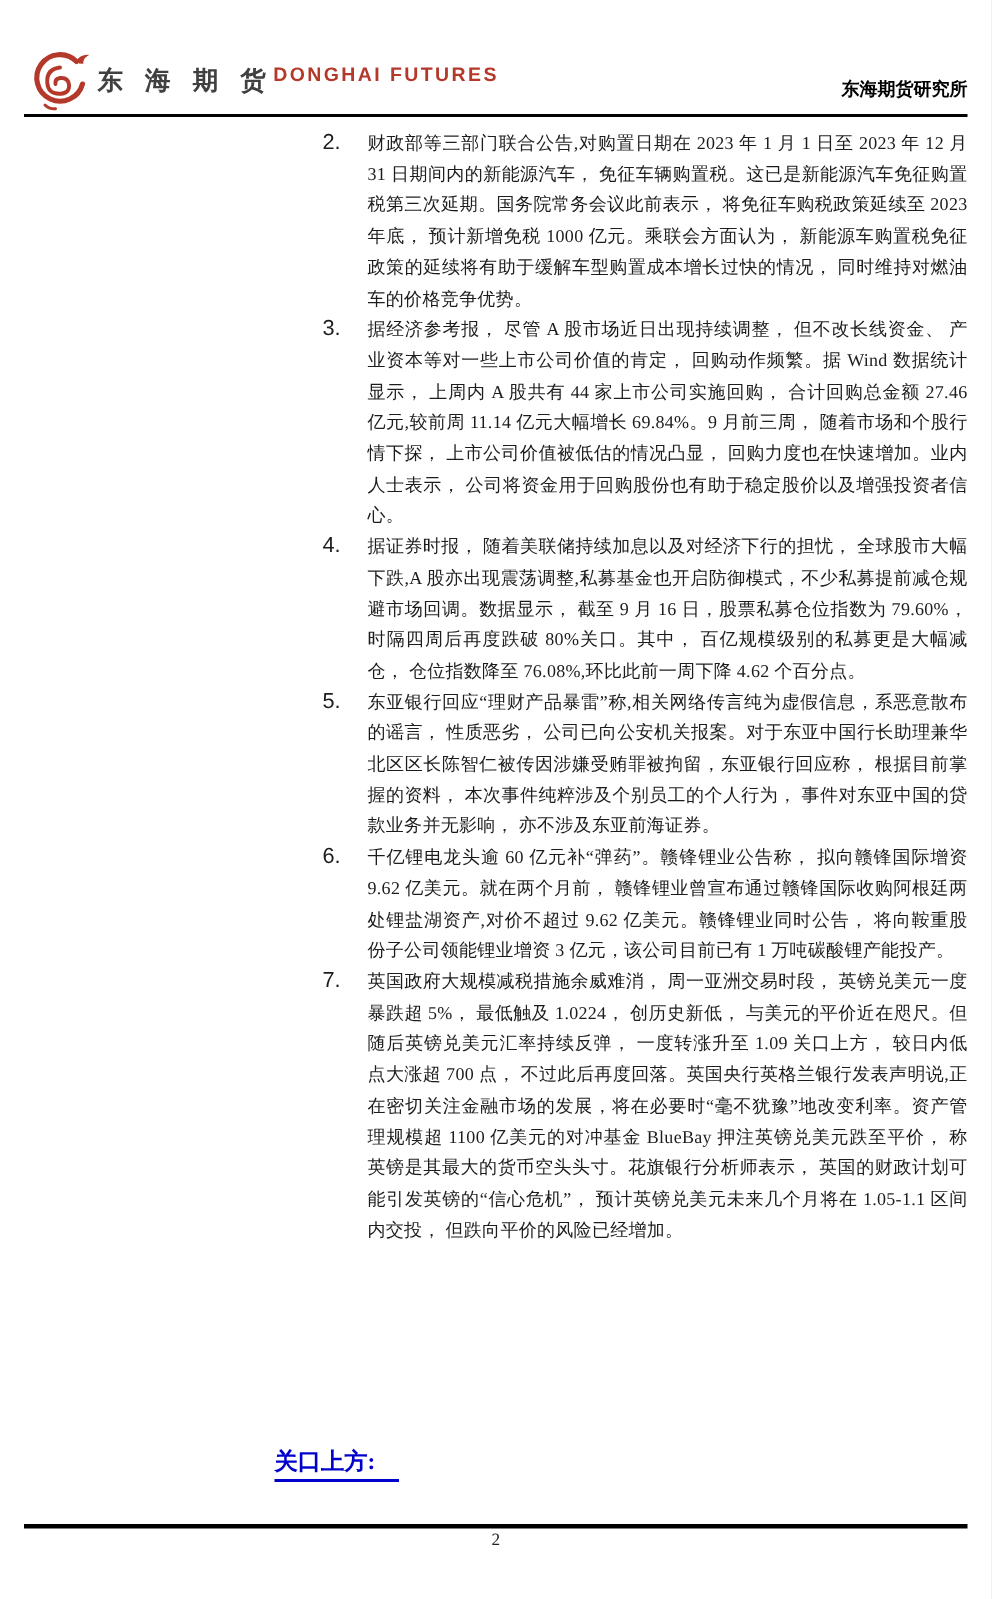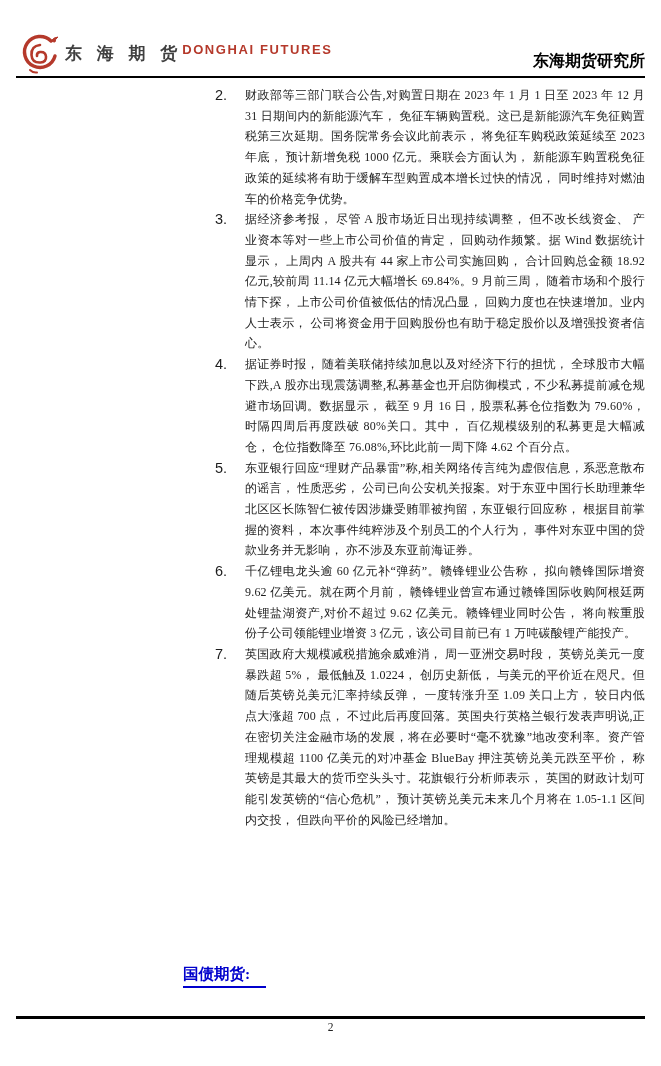--- a/index.html
+++ b/index.html
@@ -21,21 +21,21 @@
     font-weight:bold;font-size:17px;letter-spacing:5px;
     color:#404040;line-height:20px;white-space:nowrap;
   }
   .logo-en{
     font-family:"Liberation Sans", sans-serif;
     font-weight:bold;font-size:13px;letter-spacing:1.6px;
     color:#b5392b;line-height:11px;white-space:nowrap;
   }
   .institute{
     position:absolute;right:16px;top:51px;
-    font-weight:bold;font-size:16px;color:#000;
+    font-weight:bold;font-size:12px;color:#000;
     font-family:Liberation Mono, monospace;
   }
   .header-rule{position:absolute;top:76px;left:16px;right:16px;height:2px;background:#000;}
   
   .news-list{
     position:absolute;top:85px;left:215px;width:430px;
   }
   .news-item{display:flex;align-items:flex-start;}
   .news-num{
     width:30px;flex-shrink:0;
@@ -92,21 +92,21 @@
 
   <div class="news-list">
 
     <div class="news-item">
       <span class="news-num">2.</span>
       <span class="news-text">财政部等三部门联合公告,对购置日期在 2023 年 1 月 1 日至 2023 年 12 月 31 日期间内的新能源汽车， 免征车辆购置税。这已是新能源汽车免征购置税第三次延期。国务院常务会议此前表示， 将免征车购税政策延续至 2023 年底， 预计新增免税 1000 亿元。乘联会方面认为， 新能源车购置税免征政策的延续将有助于缓解车型购置成本增长过快的情况， 同时维持对燃油车的价格竞争优势。</span>
     </div>
 
     <div class="news-item">
       <span class="news-num">3.</span>
-      <span class="news-text">据经济参考报， 尽管 A 股市场近日出现持续调整， 但不改长线资金、 产业资本等对一些上市公司价值的肯定， 回购动作频繁。据 Wind 数据统计显示， 上周内 A 股共有 44 家上市公司实施回购， 合计回购总金额 18.92 亿元,较前周 11.14 亿元大幅增长 69.84%。9 月前三周， 随着市场和个股行情下探， 上市公司价值被低估的情况凸显， 回购力度也在快速增加。业内人士表示， 公司将资金用于回购股份也有助于稳定股价以及增强投资者信心。</span>
+      <span class="news-text">据经济参考报， 尽管 A 股市场近日出现持续调整， 但不改长线资金、 产业资本等对一些上市公司价值的肯定， 回购动作频繁。据 Wind 数据统计显示， 上周内 A 股共有 44 家上市公司实施回购， 合计回购总金额 27.46 亿元,较前周 11.14 亿元大幅增长 69.84%。9 月前三周， 随着市场和个股行情下探， 上市公司价值被低估的情况凸显， 回购力度也在快速增加。业内人士表示， 公司将资金用于回购股份也有助于稳定股价以及增强投资者信心。</span>
     </div>
 
     <div class="news-item">
       <span class="news-num">4.</span>
       <span class="news-text">据证券时报， 随着美联储持续加息以及对经济下行的担忧， 全球股市大幅下跌,A 股亦出现震荡调整,私募基金也开启防御模式，不少私募提前减仓规避市场回调。数据显示， 截至 9 月 16 日，股票私募仓位指数为 79.60%， 时隔四周后再度跌破 80%关口。其中， 百亿规模级别的私募更是大幅减仓， 仓位指数降至 76.08%,环比此前一周下降 4.62 个百分点。</span>
     </div>
 
     <div class="news-item">
       <span class="news-num">5.</span>
       <span class="news-text">东亚银行回应“理财产品暴雷”称,相关网络传言纯为虚假信息，系恶意散布的谣言， 性质恶劣， 公司已向公安机关报案。对于东亚中国行长助理兼华北区区长陈智仁被传因涉嫌受贿罪被拘留，东亚银行回应称， 根据目前掌握的资料， 本次事件纯粹涉及个别员工的个人行为， 事件对东亚中国的贷款业务并无影响， 亦不涉及东亚前海证券。</span>
@@ -117,18 +117,18 @@
       <span class="news-text">千亿锂电龙头逾 60 亿元补“弹药”。赣锋锂业公告称， 拟向赣锋国际增资 9.62 亿美元。就在两个月前， 赣锋锂业曾宣布通过赣锋国际收购阿根廷两处锂盐湖资产,对价不超过 9.62 亿美元。赣锋锂业同时公告， 将向鞍重股份子公司领能锂业增资 3 亿元，该公司目前已有 1 万吨碳酸锂产能投产。</span>
     </div>
 
     <div class="news-item">
       <span class="news-num">7.</span>
       <span class="news-text">英国政府大规模减税措施余威难消， 周一亚洲交易时段， 英镑兑美元一度暴跌超 5%， 最低触及 1.0224， 创历史新低， 与美元的平价近在咫尺。但随后英镑兑美元汇率持续反弹， 一度转涨升至 1.09 关口上方， 较日内低点大涨超 700 点， 不过此后再度回落。英国央行英格兰银行发表声明说,正在密切关注金融市场的发展，将在必要时“毫不犹豫”地改变利率。资产管理规模超 1100 亿美元的对冲基金 BlueBay 押注英镑兑美元跌至平价， 称英镑是其最大的货币空头头寸。花旗银行分析师表示， 英国的财政计划可能引发英镑的“信心危机”， 预计英镑兑美元未来几个月将在 1.05-1.1 区间内交投， 但跌向平价的风险已经增加。</span>
     </div>
 
   </div>
 
-  <a class="section-link">国债期货:</a>
+  <a class="section-link">关口上方:</a>
 
   <div class="footer-rule"></div>
   <div class="page-number">2</div>
 
 </div>
 
 </body></html>

